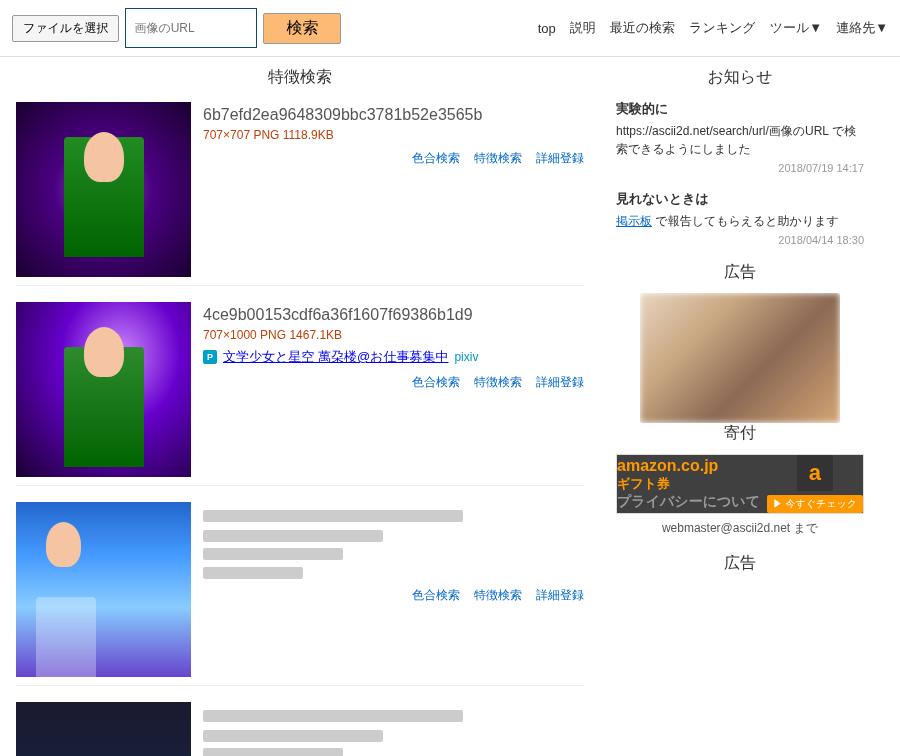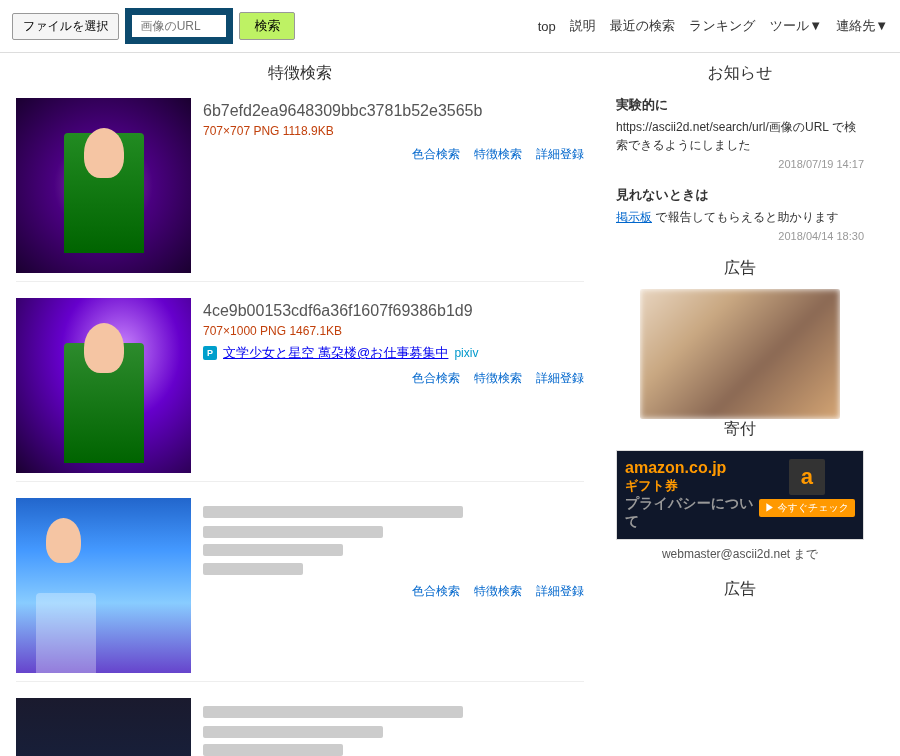--- a/index.html
+++ b/index.html
@@ -32,31 +32,31 @@
     
     .btn-file {
       padding: 4px 10px;
       border: 1px solid #999;
       background: #f5f5f5;
       cursor: pointer;
       font-size: 12px;
       border-radius: 2px;
     }
     .input-url {
-      border: 7px solid #0c4a6e;
-      padding: 4px 8px;
-      font-size: 12px;
-      width: 108px;
+      border: 1px solid #0c4a6e;
+      padding: 12px 8px;
+      font-size: 12px;
+      width: 132px;
     }
     .btn-search {
-      padding: 4px 14px;
+      padding: 4px 22px;
       border: 1px solid #999;
-      background: #bef264;
+      background: #fdba74;
       cursor: pointer;
-      font-size: 13px;
+      font-size: 16px;
       border-radius: 2px;
     }
     
     
     .main-container {
       display: flex;
       gap: 0;
     }
     
     
@@ -201,24 +201,24 @@
       margin-top: 0;
     }
     .donation-title {
       text-align: center;
       font-size: 16px;
       margin-bottom: 10px;
       font-weight: normal;
     }
     .amazon-banner {
       border: 1px solid #ddd;
-      padding: 8px;
-      display: flex;
+      display: flex;
+      align-items: center;
       justify-content: space-between;
-      background: #0f172a;
+      background: #404040;
       margin-bottom: 6px;
     }
     .amazon-left {
       font-size: 12px;
       color: #333;
     }
     .amazon-logo {
       font-size: 16px;
       font-weight: bold;
       color: #ff9900;

